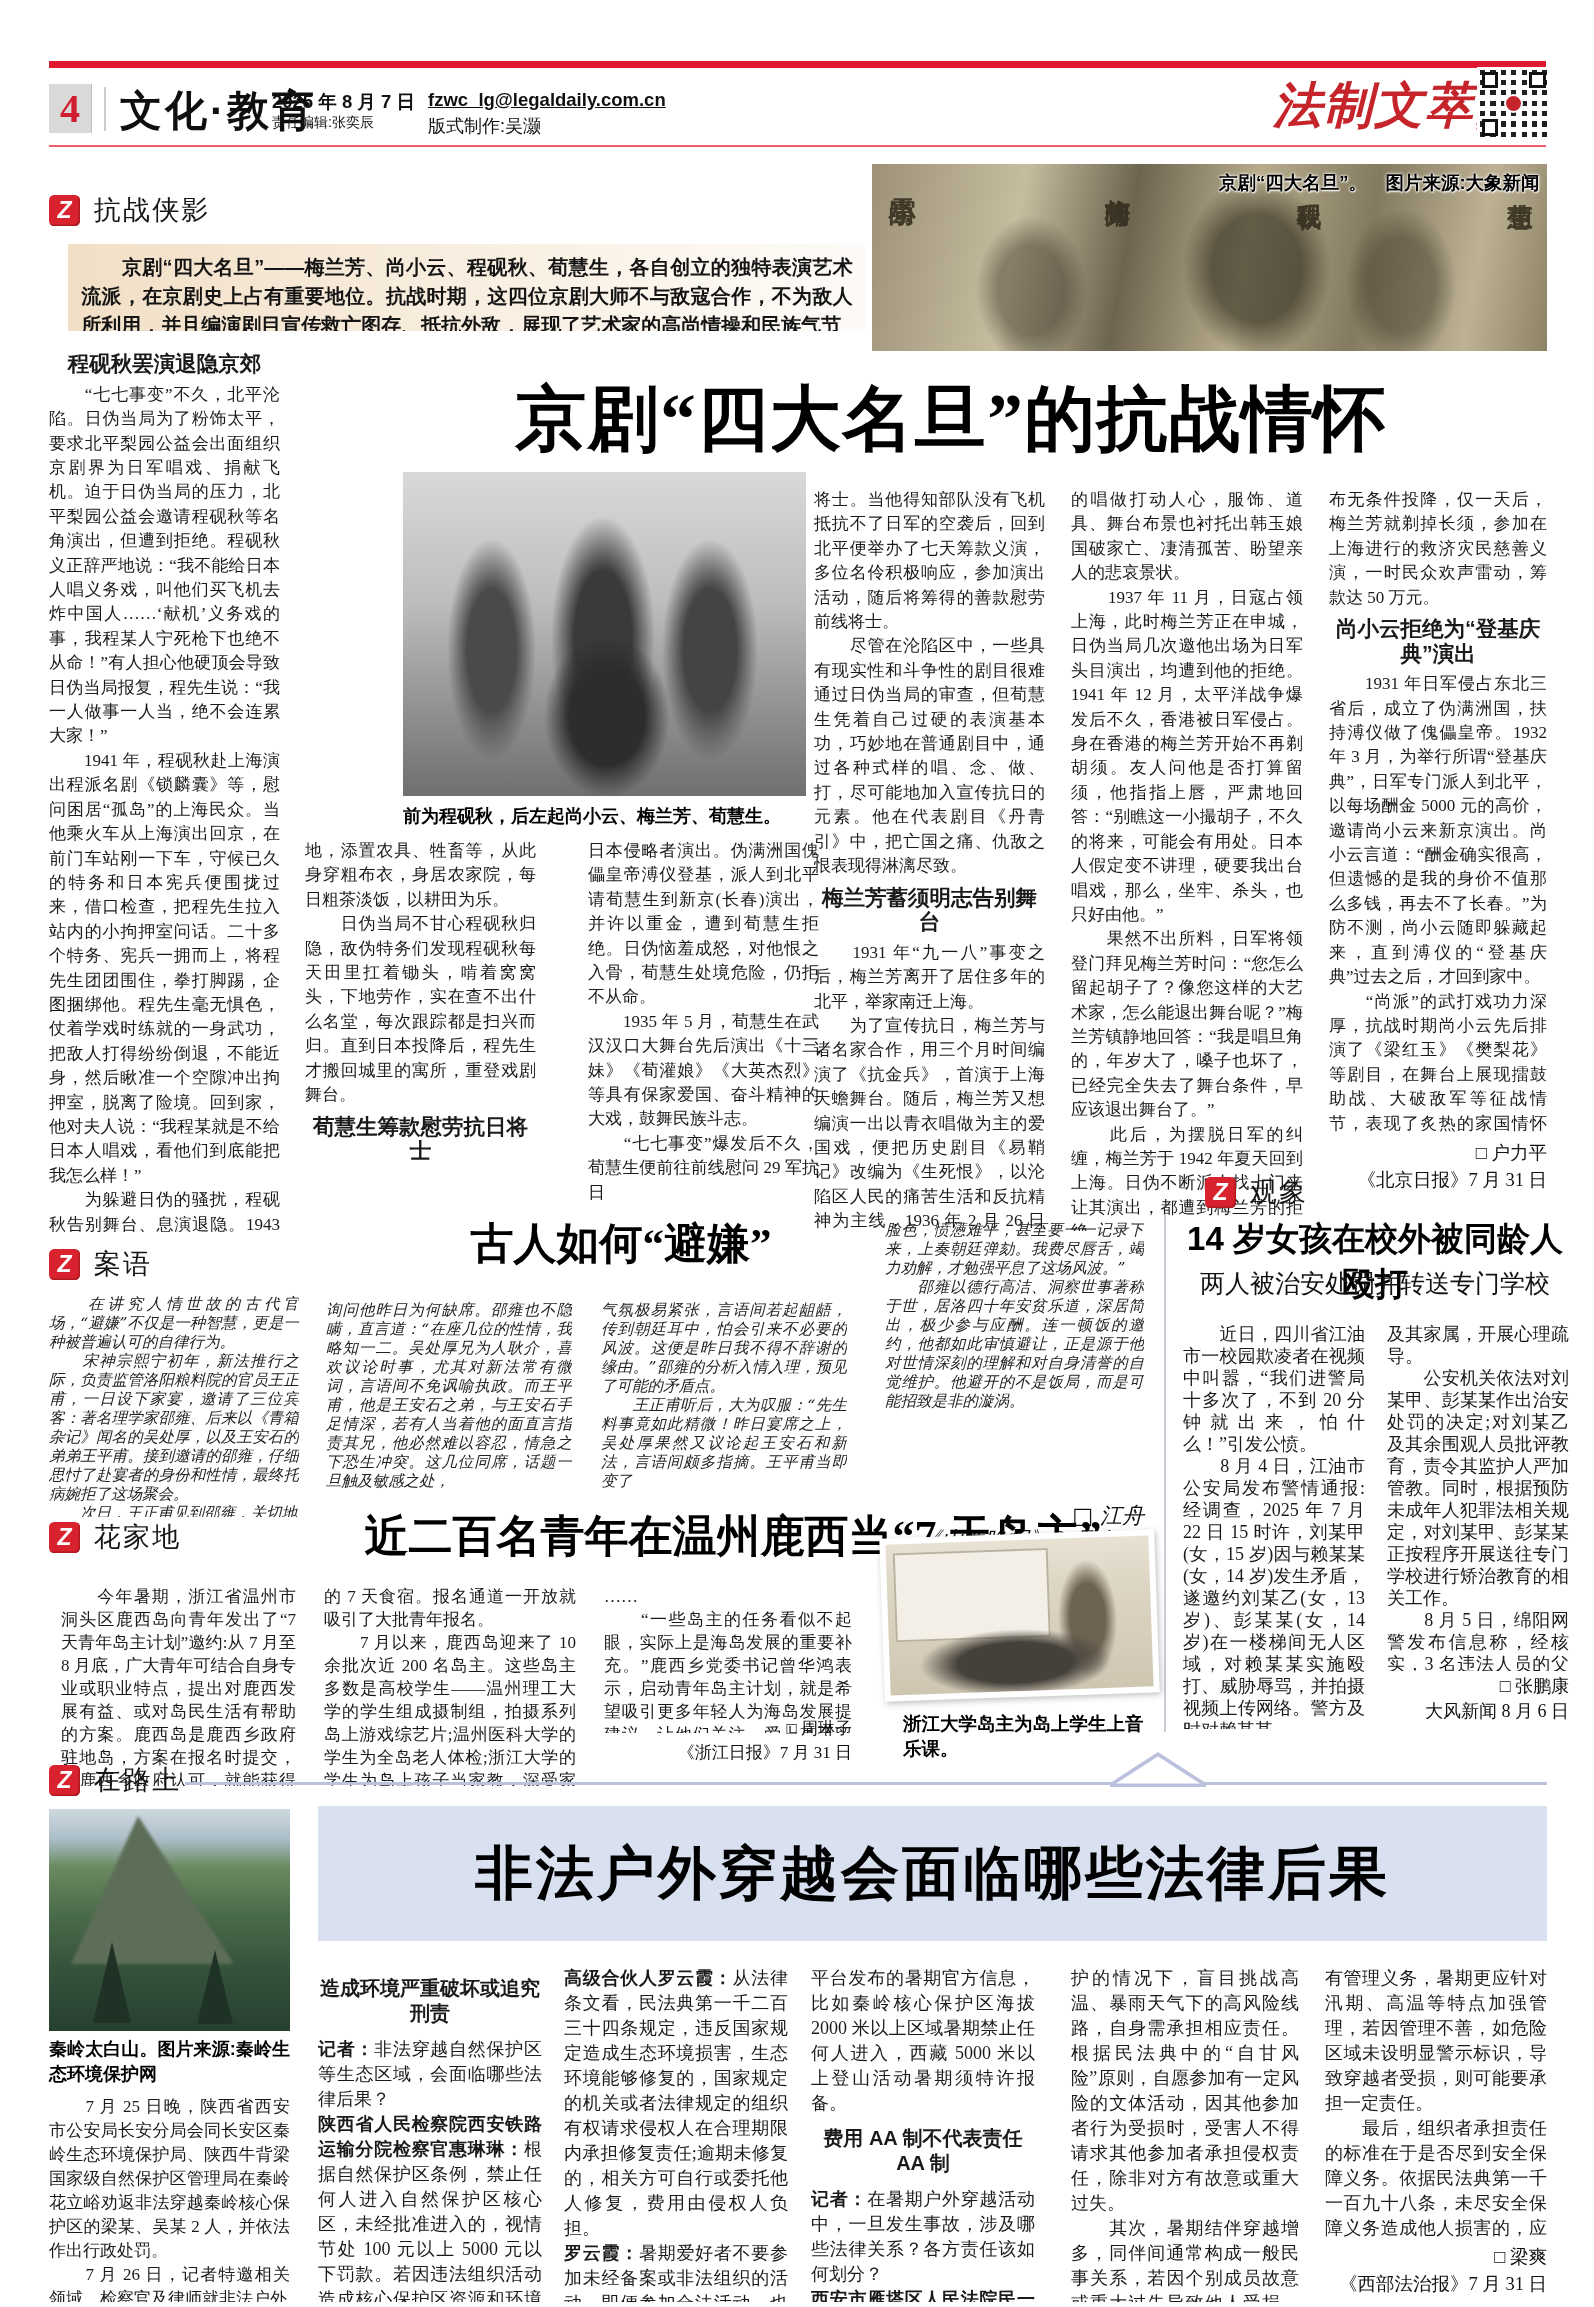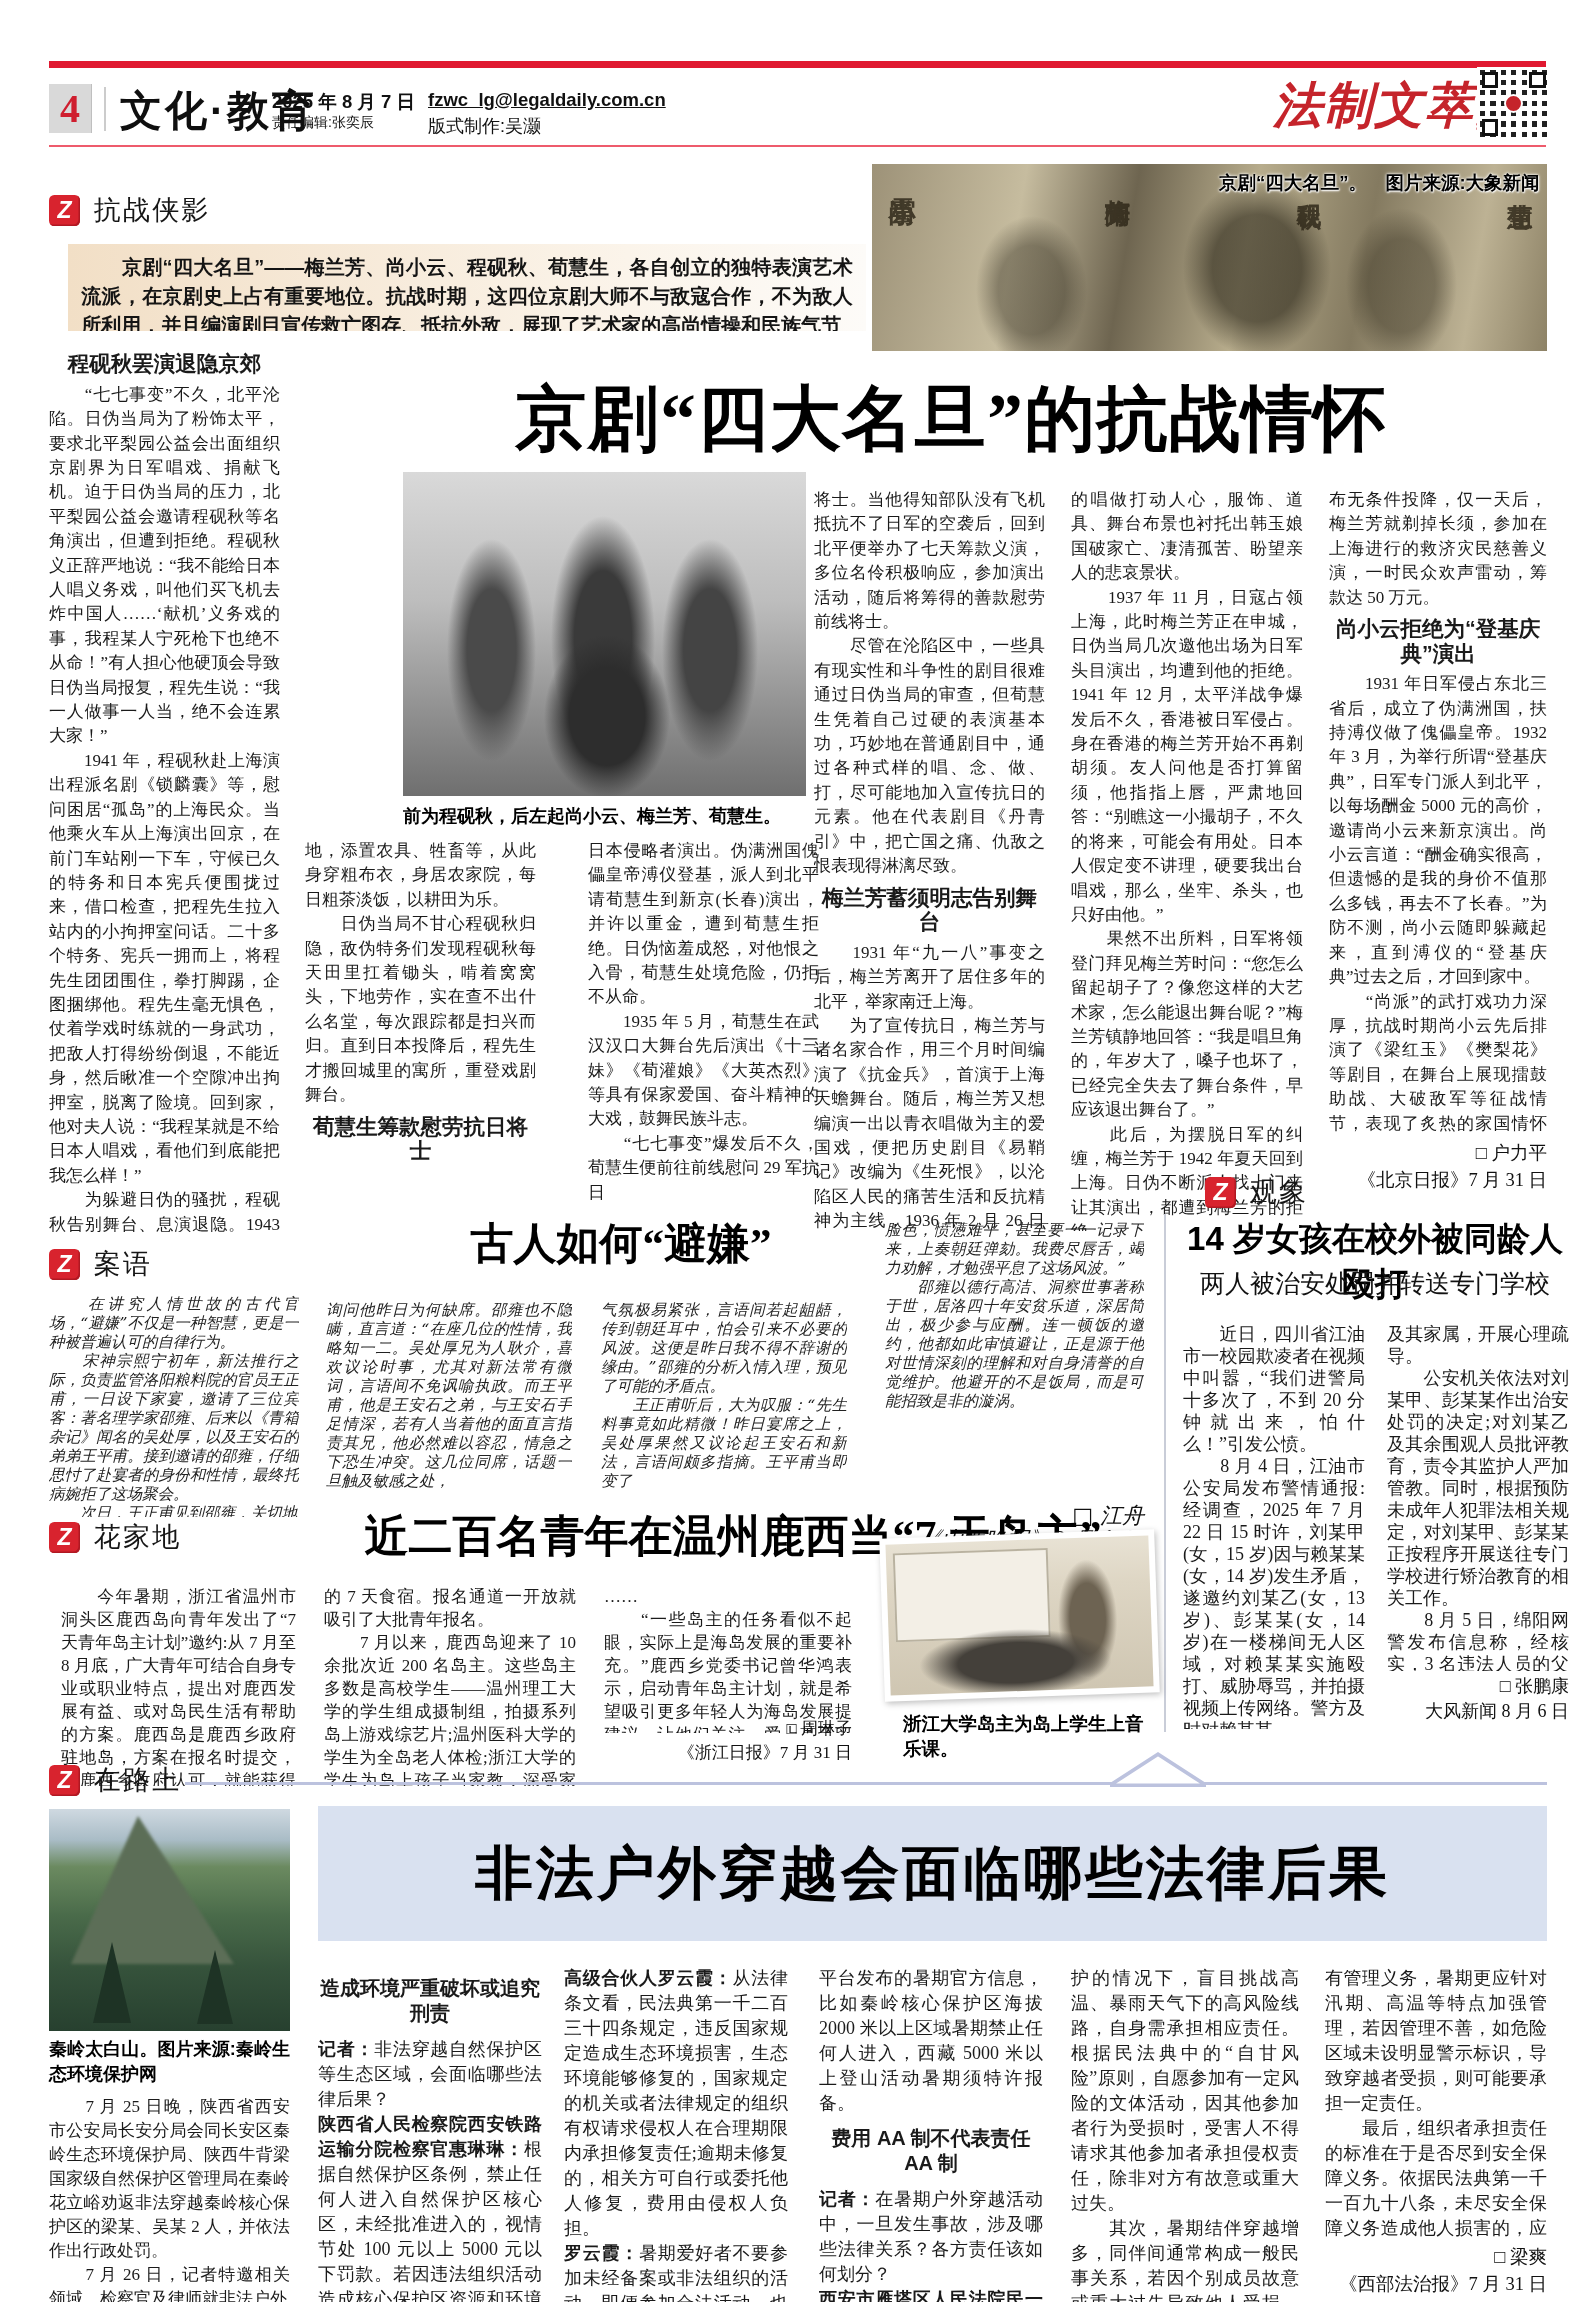--- a/index.html
+++ b/index.html
@@ -212,21 +212,21 @@
     <p><b class="lead">记者：</b><span>非法穿越自然保护区等生态区域，会面临哪些法律后果？</span></p>
     <p><b class="lead">陕西省人民检察院西安铁路运输分院检察官惠琳琳：</b><span>根据自然保护区条例，禁止任何人进入自然保护区核心区，未经批准进入的，视情节处 100 元以上 5000 元以下罚款。若因违法组织活动造成核心保护区资源和环境严重破坏，将交由公安机关处理，甚至追究刑事责任。</span></p>
 
   </div>
 
   <div class="abs col serif jc body-bot" style="left:564px; top:1966px; width:224px; height:336px;">
     <p><b class="lead">高级合伙人罗云霞：</b><span>从法律条文看，民法典第一千二百三十四条规定，违反国家规定造成生态环境损害，生态环境能够修复的，国家规定的机关或者法律规定的组织有权请求侵权人在合理期限内承担修复责任;逾期未修复的，相关方可自行或委托他人修复，费用由侵权人负担。</span></p>
     <p style="text-indent:0;"><b class="lead">罗云霞：</b><span>暑期爱好者不要参加未经备案或非法组织的活动，即便参加合法活动，也要严格遵守暑期特殊规定，妥善处理火源，避免引发山火，严禁破坏野生动植物资源和污染水源，否则可能涉嫌失火罪、破坏环境资源保护罪等刑事犯罪;同时，要关注自然保护区、登山协会等权威</span></p>
   </div>
 
-  <div class="abs col serif jc body-bot" style="left:811px; top:1966px; width:224px; height:336px;margin-left:8px;">
+  <div class="abs col serif jc body-bot" style="left:811px; top:1966px; width:224px; height:336px;">
     <p class="flow">平台发布的暑期官方信息，比如秦岭核心保护区海拔 2000 米以上区域暑期禁止任何人进入，西藏 5000 米以上登山活动暑期须特许报备。</p>
     <div class="subhead" style="font-size:20px; margin:10.4px 0;">费用 AA 制不代表责任 AA 制</div>
     <p><b class="lead">记者：</b><span>在暑期户外穿越活动中，一旦发生事故，涉及哪些法律关系？各方责任该如何划分？</span></p>
     <p><b class="lead">西安市雁塔区人民法院民一庭法官张元平：</b><span>暑期户外穿越因天气炎热、汛期雨丰等因素，风险较其他季节更高，发生事故后主要涉及三方面法律关系。</span></p>
 
   </div>
 
   <div class="abs col serif jc body-bot flow" style="left:1071px; top:1966px; width:228px; height:336px;">护的情况下，盲目挑战高温、暴雨天气下的高风险线路，自身需承担相应责任。根据民法典中的“自甘风险”原则，自愿参加有一定风险的文体活动，因其他参加者行为受损时，受害人不得请求其他参加者承担侵权责任，除非对方有故意或重大过失。
 　　其次，暑期结伴穿越增多，同伴间通常构成一般民事关系，若因个别成员故意或重大过失导致他人受损，则该成员可能承担一定的侵权责任。尤其是有未成年人参与时，同行成年人的看护责任更重，既要确保未成年人的安全，尽到看护之责。
 　　再者，行政机关对相关区域负</div>

